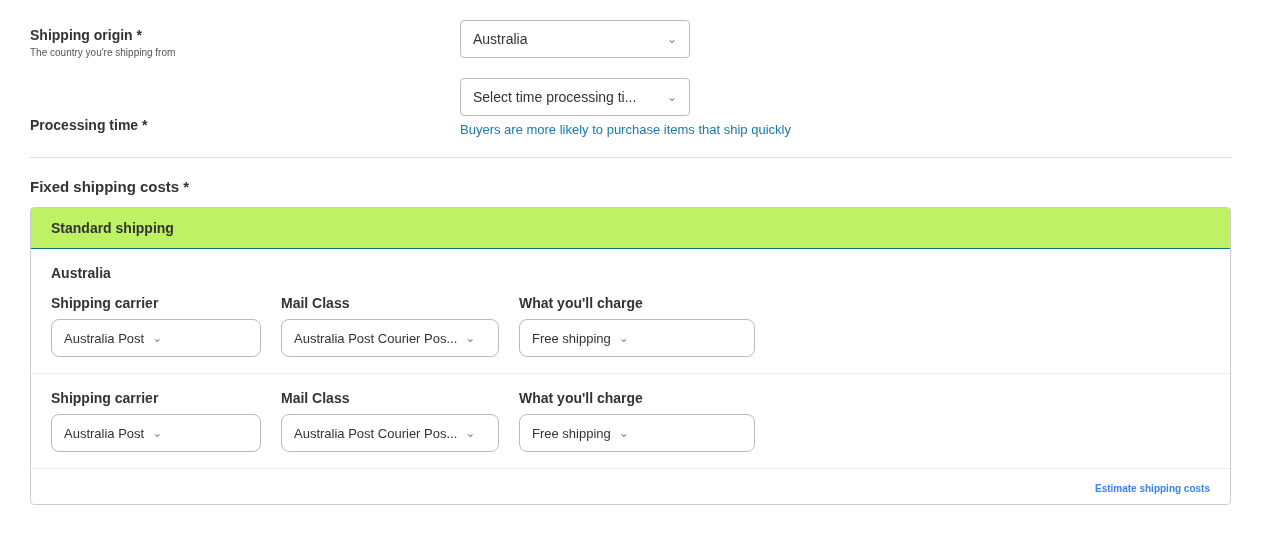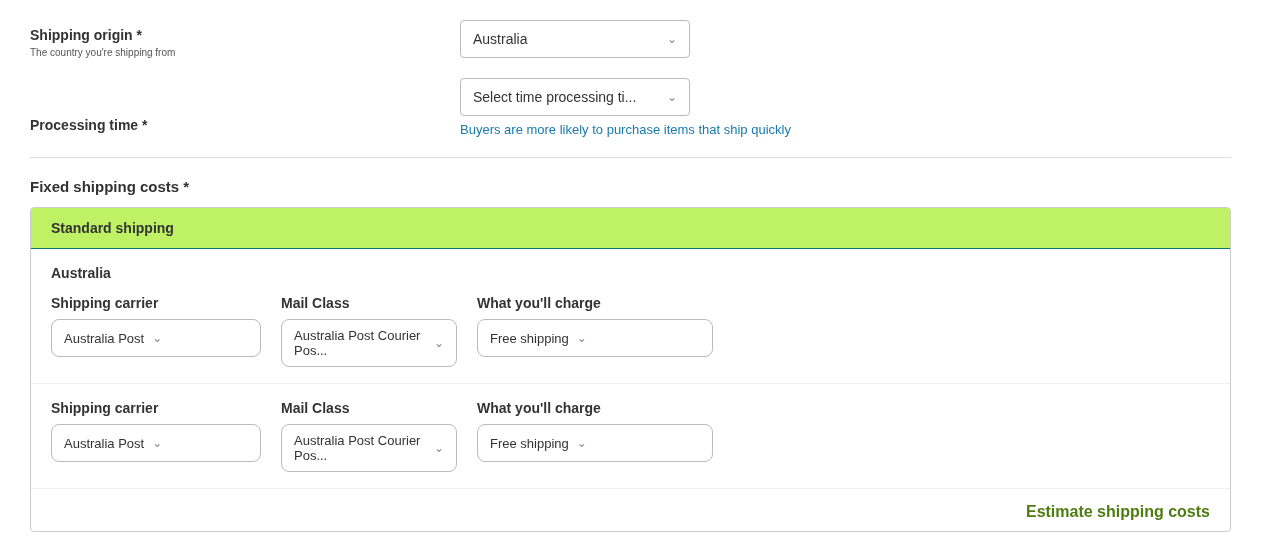--- a/index.html
+++ b/index.html
@@ -126,33 +126,33 @@
       background: #fff;
       cursor: pointer;
       font-size: 13px;
       color: #333;
       min-height: 38px;
     }
     .carrier-dropdown {
       width: 210px;
     }
     .mailclass-dropdown {
-      width: 176px;
+      width: 218px;
     }
     .charge-dropdown {
       width: 236px;
     }
     .estimate-row {
       display: flex;
       justify-content: flex-end;
       padding: 14px 20px 10px;
     }
     .estimate-link {
-      color: #4d7c0f;
-      font-size: 16px;
+      color: #3b82f6;
+      font-size: 10px;
       font-weight: 600;
       text-decoration: none;
       cursor: pointer;
       text-align: center;
     }
   </style>
 </head>
 <body>
 
 <div class="section-row">

